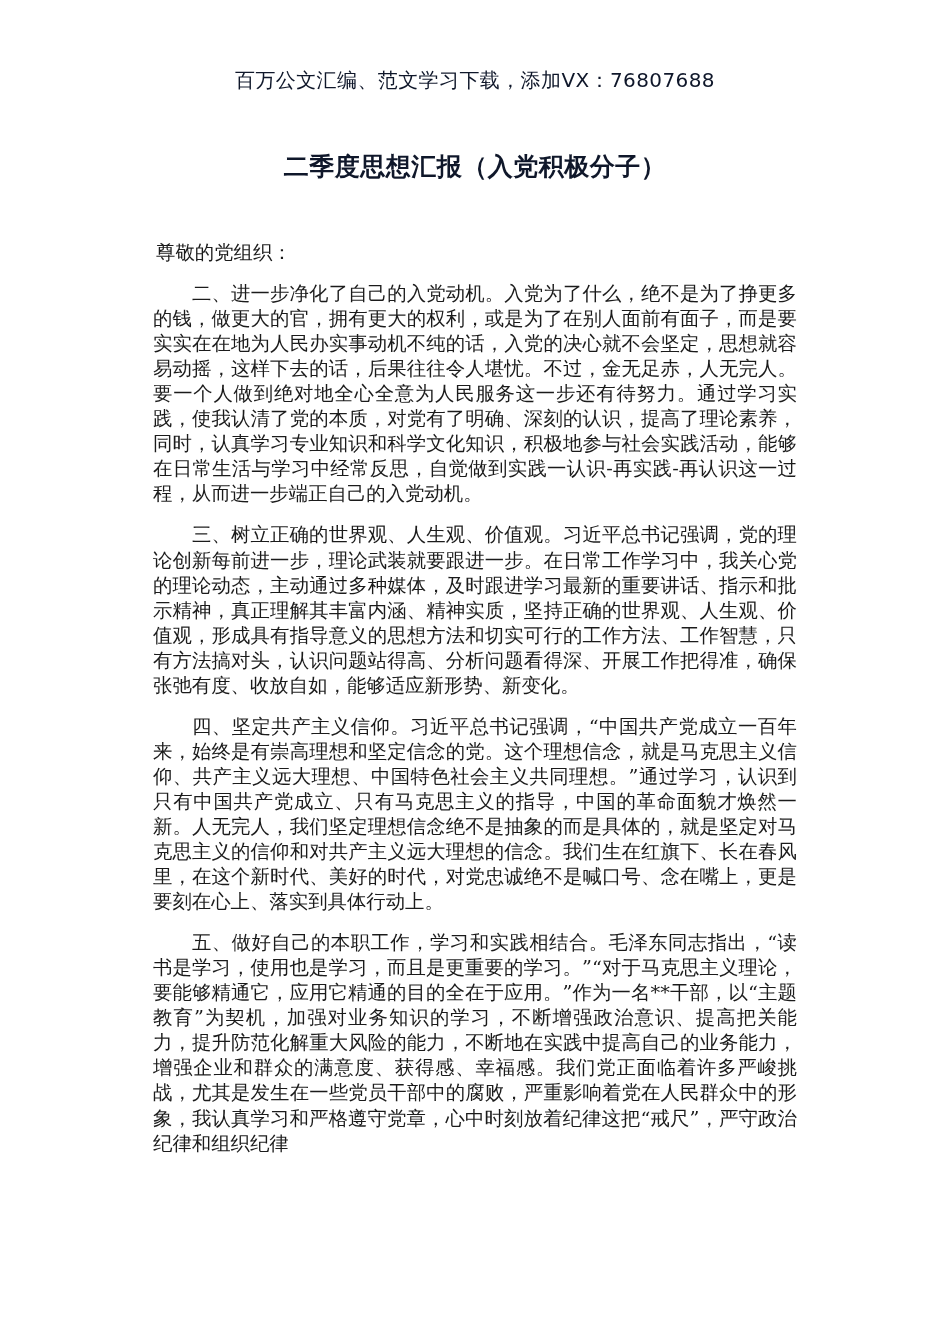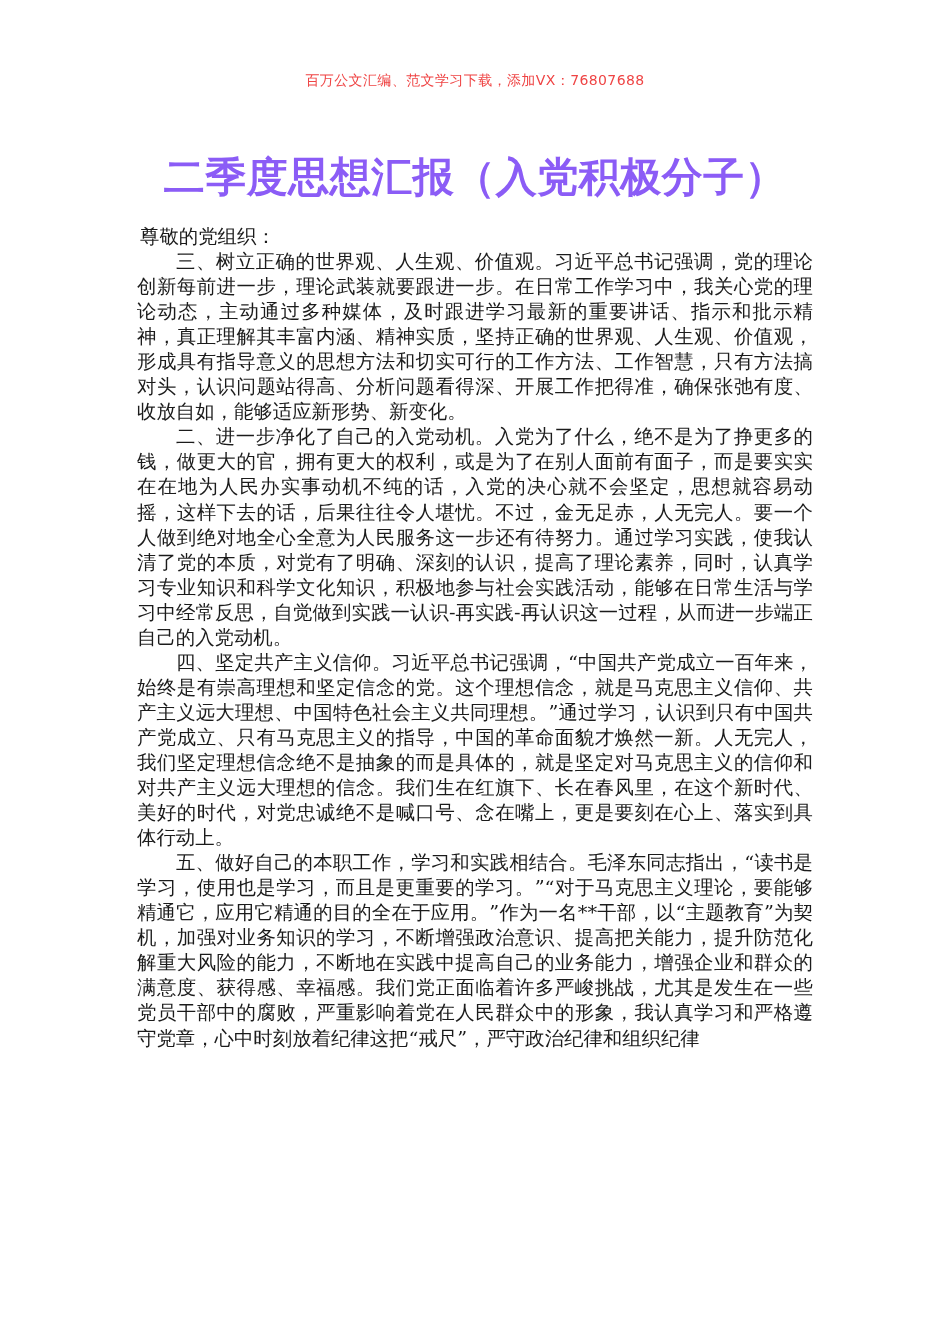--- a/index.html
+++ b/index.html
@@ -21,58 +21,58 @@
     box-sizing: border-box;
   }
 
   
   .promo-banner {
     position: absolute;
     left: 0;
     right: 0;
     top: 68px;
     text-align: center;
-    color: #ef4444;
+    color: #0f172a;
     font-family: "DejaVu Sans", "Liberation Sans", sans-serif;
-    font-size: 14px;
+    font-size: 20px;
     letter-spacing: 0.4px;
     line-height: 24px;
     white-space: nowrap;
   }
 
   
   .doc-title {
     position: absolute;
     left: 0;
     right: 0;
     top: 128px;
     text-align: center;
-    color: #8b5cf6;
+    color: #0f172a;
     font-family: "DejaVu Sans", "Liberation Sans", sans-serif;
-    font-size: 41px;
+    font-size: 25px;
     line-height: 44px;
     letter-spacing: 0.5px;
     white-space: nowrap;
   }
 
   
   .body-block {
     position: absolute;
     left: 137px;
     top: 224px;
     width: 676px;
     color: #1b1b1b;
     font-size: 19.4px;
     line-height: 25.05px;
     text-align: justify;
     text-justify: inter-character;
     font-family: "DejaVu Serif", "Liberation Serif", serif;
   }
   .body-block p {
-    margin: 0;
+    margin: 16px;
     padding: 0;
     text-align: justify;
     text-justify: inter-character;
     word-break: break-all;
   }
   .salutation {
     text-indent: 3px;
   }
   .para {
     text-indent: 39px;
@@ -82,19 +82,19 @@
 <body>
 
 <div class="page">
 
   <div class="promo-banner">百万公文汇编、范文学习下载，添加VX：76807688</div>
 
   <h1 class="doc-title">二季度思想汇报（入党积极分子）</h1>
 
   <div class="body-block">
     <p class="salutation">尊敬的党组织：</p>
+    <p class="para">二、进一步净化了自己的入党动机。入党为了什么，绝不是为了挣更多的钱，做更大的官，拥有更大的权利，或是为了在别人面前有面子，而是要实实在在地为人民办实事动机不纯的话，入党的决心就不会坚定，思想就容易动摇，这样下去的话，后果往往令人堪忧。不过，金无足赤，人无完人。要一个人做到绝对地全心全意为人民服务这一步还有待努力。通过学习实践，使我认清了党的本质，对党有了明确、深刻的认识，提高了理论素养，同时，认真学习专业知识和科学文化知识，积极地参与社会实践活动，能够在日常生活与学习中经常反思，自觉做到实践一认识-再实践-再认识这一过程，从而进一步端正自己的入党动机。</p>
     <p class="para">三、树立正确的世界观、人生观、价值观。习近平总书记强调，党的理论创新每前进一步，理论武装就要跟进一步。在日常工作学习中，我关心党的理论动态，主动通过多种媒体，及时跟进学习最新的重要讲话、指示和批示精神，真正理解其丰富内涵、精神实质，坚持正确的世界观、人生观、价值观，形成具有指导意义的思想方法和切实可行的工作方法、工作智慧，只有方法搞对头，认识问题站得高、分析问题看得深、开展工作把得准，确保张弛有度、收放自如，能够适应新形势、新变化。</p>
-    <p class="para">二、进一步净化了自己的入党动机。入党为了什么，绝不是为了挣更多的钱，做更大的官，拥有更大的权利，或是为了在别人面前有面子，而是要实实在在地为人民办实事动机不纯的话，入党的决心就不会坚定，思想就容易动摇，这样下去的话，后果往往令人堪忧。不过，金无足赤，人无完人。要一个人做到绝对地全心全意为人民服务这一步还有待努力。通过学习实践，使我认清了党的本质，对党有了明确、深刻的认识，提高了理论素养，同时，认真学习专业知识和科学文化知识，积极地参与社会实践活动，能够在日常生活与学习中经常反思，自觉做到实践一认识-再实践-再认识这一过程，从而进一步端正自己的入党动机。</p>
     <p class="para">四、坚定共产主义信仰。习近平总书记强调，“中国共产党成立一百年来，始终是有崇高理想和坚定信念的党。这个理想信念，就是马克思主义信仰、共产主义远大理想、中国特色社会主义共同理想。”通过学习，认识到只有中国共产党成立、只有马克思主义的指导，中国的革命面貌才焕然一新。人无完人，我们坚定理想信念绝不是抽象的而是具体的，就是坚定对马克思主义的信仰和对共产主义远大理想的信念。我们生在红旗下、长在春风里，在这个新时代、美好的时代，对党忠诚绝不是喊口号、念在嘴上，更是要刻在心上、落实到具体行动上。</p>
     <p class="para">五、做好自己的本职工作，学习和实践相结合。毛泽东同志指出，“读书是学习，使用也是学习，而且是更重要的学习。”“对于马克思主义理论，要能够精通它，应用它精通的目的全在于应用。”作为一名**干部，以“主题教育”为契机，加强对业务知识的学习，不断增强政治意识、提高把关能力，提升防范化解重大风险的能力，不断地在实践中提高自己的业务能力，增强企业和群众的满意度、获得感、幸福感。我们党正面临着许多严峻挑战，尤其是发生在一些党员干部中的腐败，严重影响着党在人民群众中的形象，我认真学习和严格遵守党章，心中时刻放着纪律这把“戒尺”，严守政治纪律和组织纪律</p>
   </div>
 
 </div>
 
 </body></html>

